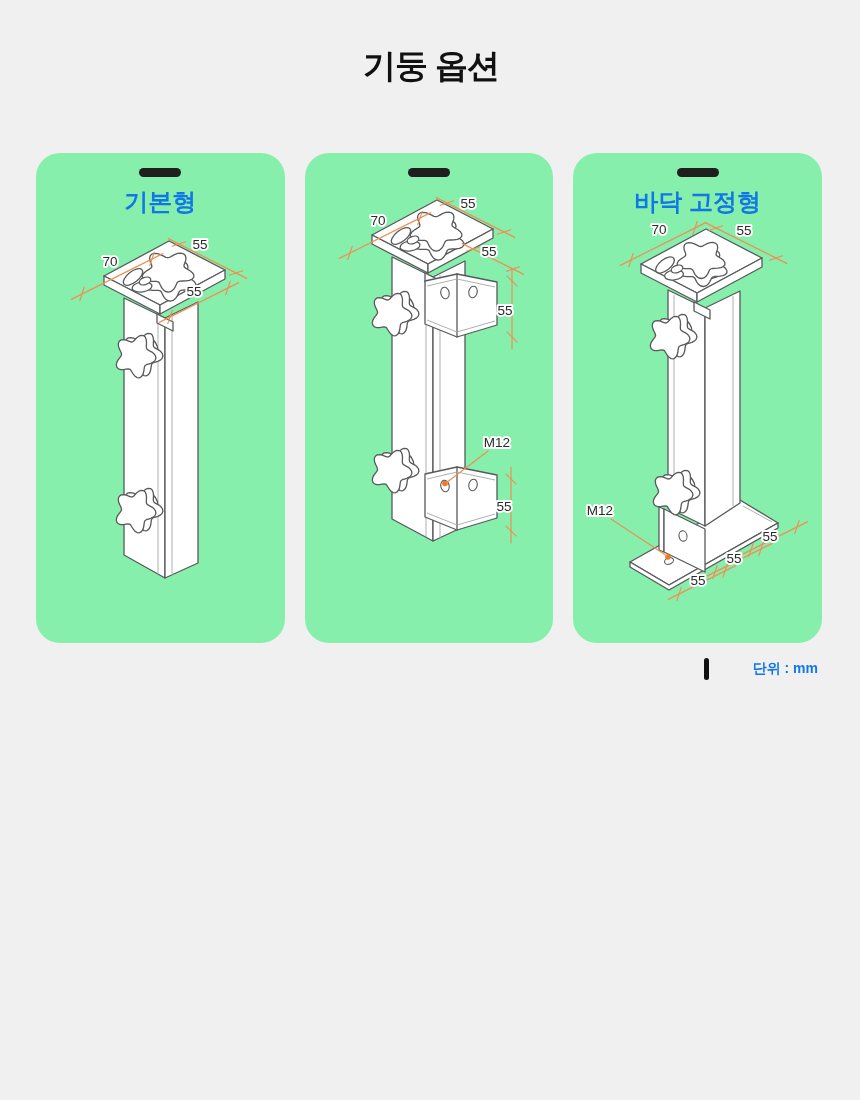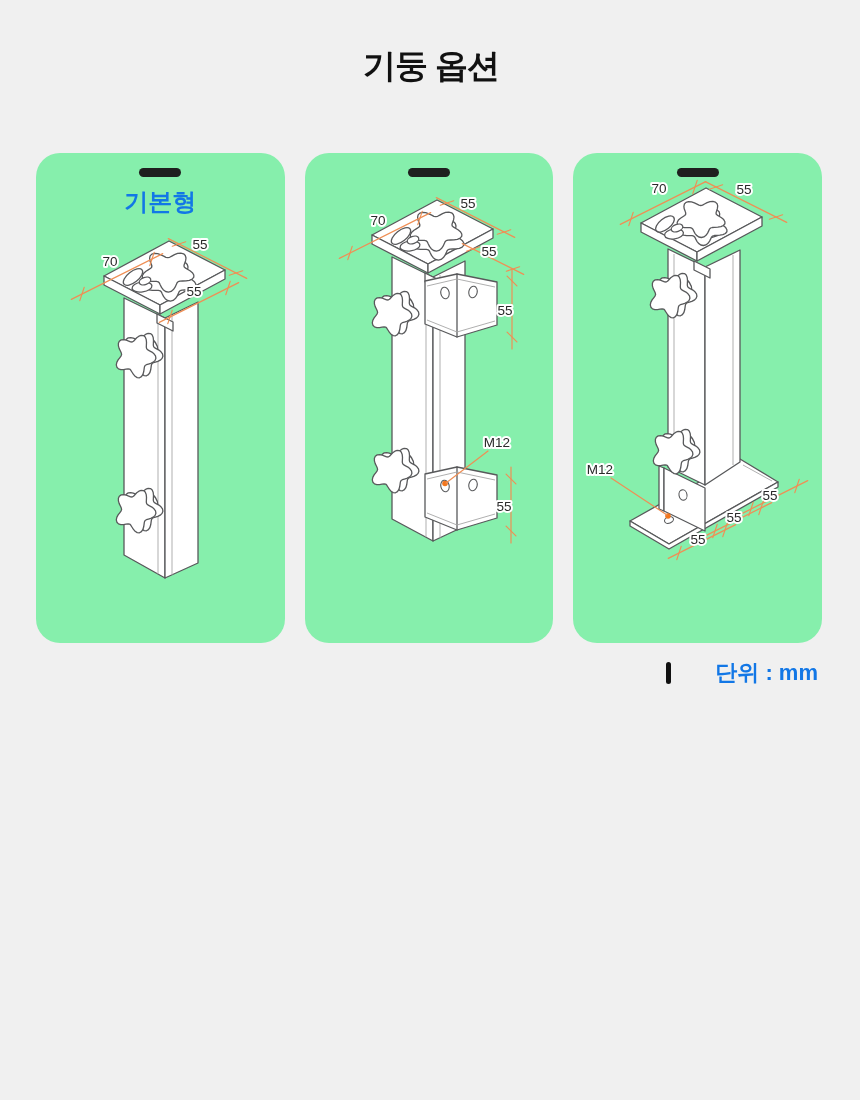--- a/index.html
+++ b/index.html
@@ -54,21 +54,21 @@
   .dimtxt{
     font-family:"Liberation Sans",sans-serif;
     font-size:13.5px;fill:#2a2a2a;text-anchor:middle;
     paint-order:stroke;stroke:#ffffff;stroke-width:4px;stroke-linejoin:round;
   }
   .footer{
     display:flex;justify-content:flex-end;align-items:center;
     padding-right:42px;margin-top:15px;gap:8px;
   }
   .unit-bar{width:5px;height:22px;border-radius:2.5px;background:#111;}
-  .unit-label{font-size:22px;font-weight:700;color:#1277e6;margin-left:36px;}
+  .unit-label{font-size:14px;font-weight:700;color:#1277e6;margin-left:36px;}
 </style>
 </head>
 <body>
 
 <div class="header">
   <div class="page-title">기둥 옵션</div>
   <div class="header-rule"></div>
 </div>
 
 <div class="cards">
@@ -214,20 +214,21 @@
         <line class="dim" x1="206.0" y1="288.0" x2="206.0" y2="364.0"></line>
           <line x1="210.9" y1="356.9" x2="201.1" y2="347.1" class="tick"></line>
           <line x1="210.9" y1="304.9" x2="201.1" y2="295.1" class="tick"></line>
         <text class="dimtxt" x="199" y="332">55</text>
       </g>
     </svg>
   </div>
 
   <div class="card">
     <div class="card-dash"></div>
+    <div class="card-title">바닥 고정형</div>
     <svg class="drawing" width="249" height="400" viewBox="0 0 249 400">
       <g>
         <polygon class="part" points="57,342 96,365 205,303 167,280"></polygon>
         <polygon class="part" points="57,342 96,365 205,303 205,308 96,370 57,347"></polygon>
         <line class="lite" x1="170" y1="286" x2="199" y2="302"></line>
       </g>
       <g>
         <polygon class="part" points="95,70 132,88 132,306 95,288"></polygon>
         <polygon class="part" points="132,88 167,71 167,283 132,306"></polygon>
         <line class="lite" x1="101" y1="75" x2="101" y2="290"></line>

